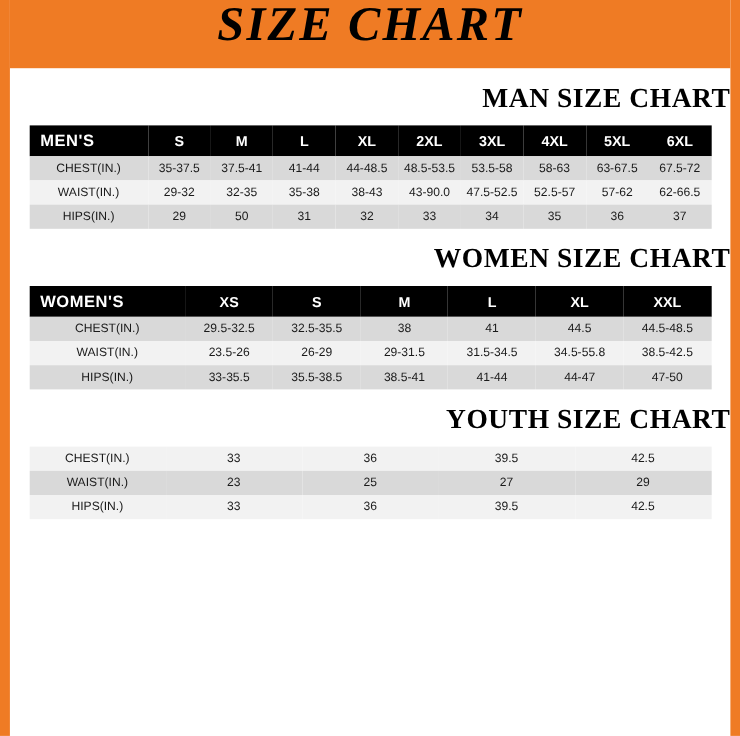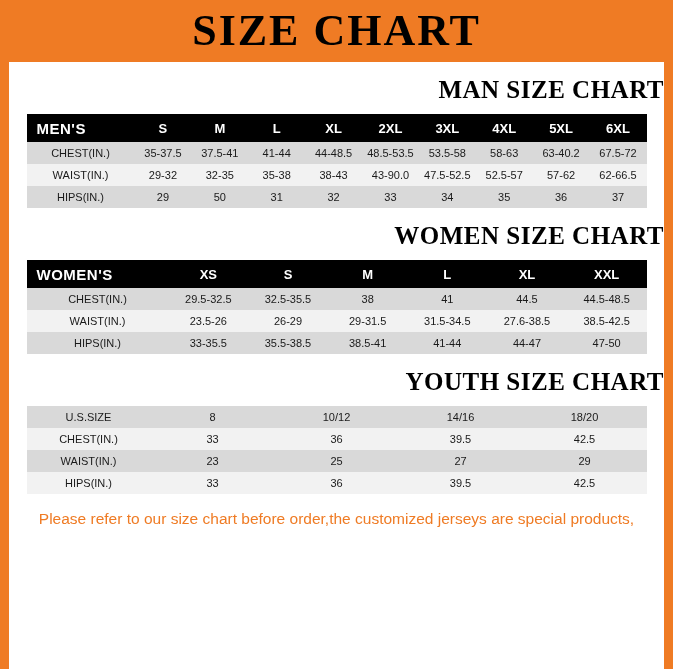--- a/index.html
+++ b/index.html
@@ -19,22 +19,23 @@
     height: 669px;
     background: #ffffff;
     box-sizing: border-box;
     border-left: 9px solid #ef7b24;
     border-right: 9px solid #ef7b24;
   }
   .banner {
     height: 62px;
     background: #ef7b24;
     display: flex;
-    align-items: center;
+    align-items: flex-start;
     justify-content: center;
+    font-style: italic;
   }
   .banner-title {
     font-family: "Liberation Serif", serif;
     font-weight: bold;
     font-size: 44px;
     letter-spacing: 2px;
     color: #000000;
     line-height: 1;
   }
   .section-title {
@@ -122,21 +123,21 @@
     </tr>
     <tr class="odd">
       <td class="label">CHEST(IN.)</td>
       <td>35-37.5</td>
       <td>37.5-41</td>
       <td>41-44</td>
       <td>44-48.5</td>
       <td>48.5-53.5</td>
       <td>53.5-58</td>
       <td>58-63</td>
-      <td>63-40.2</td>
+      <td>63-67.5</td>
       <td>67.5-72</td>
     </tr>
     <tr class="even">
       <td class="label">WAIST(IN.)</td>
       <td>29-32</td>
       <td>32-35</td>
       <td>35-38</td>
       <td>38-43</td>
       <td>43-90.0</td>
       <td>47.5-52.5</td>
@@ -179,45 +180,38 @@
       <td>41</td>
       <td>44.5</td>
       <td>44.5-48.5</td>
     </tr>
     <tr class="even">
       <td class="label">WAIST(IN.)</td>
       <td>23.5-26</td>
       <td>26-29</td>
       <td>29-31.5</td>
       <td>31.5-34.5</td>
-      <td>27.6-38.5</td>
+      <td>34.5-55.8</td>
       <td>38.5-42.5</td>
     </tr>
     <tr class="odd">
       <td class="label">HIPS(IN.)</td>
       <td>33-35.5</td>
       <td>35.5-38.5</td>
       <td>38.5-41</td>
       <td>41-44</td>
       <td>44-47</td>
       <td>47-50</td>
     </tr>
   </tbody>
     </table>
 
   <div class="section-title">YOUTH SIZE CHART</div>
   <table class="size youth">
     <tbody>
-    <tr class="odd">
-      <td class="label">U.S.SIZE</td>
-      <td>8</td>
-      <td>10/12</td>
-      <td>14/16</td>
-      <td>18/20</td>
-    </tr>
     <tr class="even">
       <td class="label">CHEST(IN.)</td>
       <td>33</td>
       <td>36</td>
       <td>39.5</td>
       <td>42.5</td>
     </tr>
     <tr class="odd">
       <td class="label">WAIST(IN.)</td>
       <td>23</td>
@@ -229,16 +223,15 @@
       <td class="label">HIPS(IN.)</td>
       <td>33</td>
       <td>36</td>
       <td>39.5</td>
       <td>42.5</td>
     </tr>
   </tbody>
     </table>
 
   <div class="footer">
-    <div>Please refer to our size chart before order,the customized jerseys are special products,</div>
   </div>
 
 </div>
 
 </body></html>

